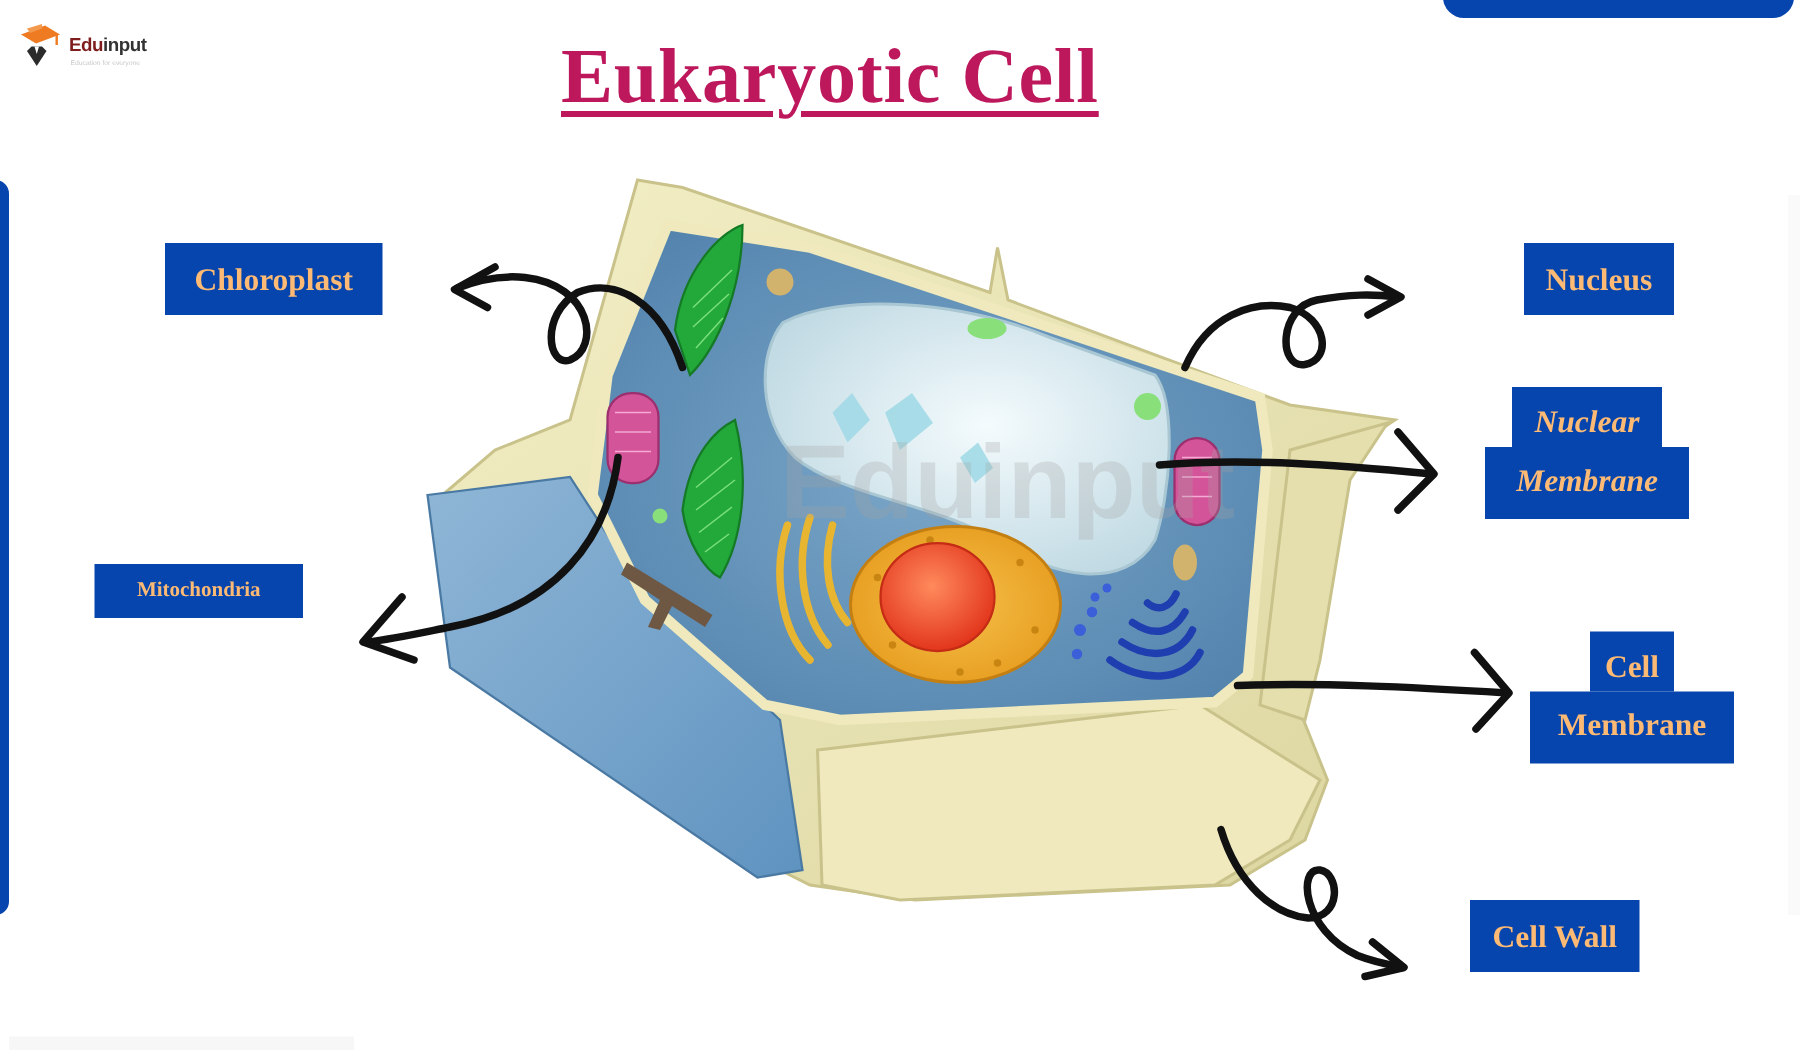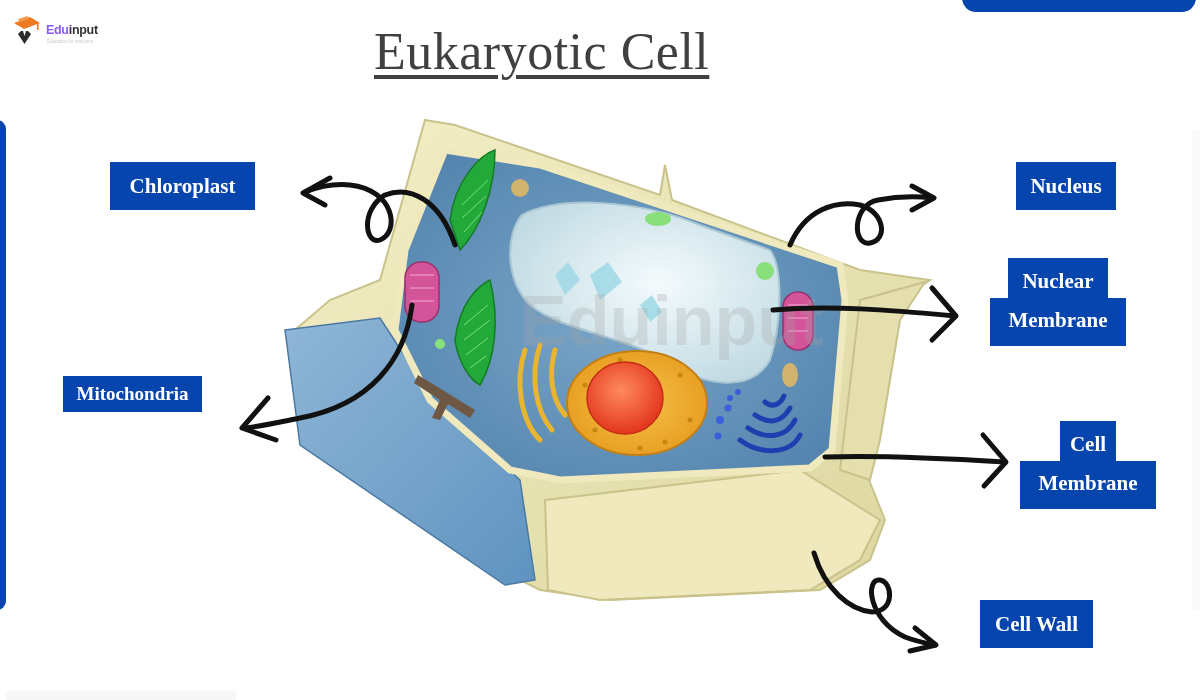--- a/index.html
+++ b/index.html
@@ -3,38 +3,38 @@
 <meta charset="utf-8">
 <style>
   html, body { margin: 0; padding: 0; }
   body {
     width: 1200px; height: 700px; position: relative; overflow: hidden;
     background: #ffffff;
     font-family: "Liberation Serif", serif;
   }
   .logo { position: absolute; left: 10px; top: 14px; width: 110px; height: 36px; }
   .logo-text { position: absolute; left: 36px; top: 9px; font-family: "Liberation Sans", sans-serif; font-size: 12.5px; font-weight: bold; color: #333; letter-spacing: -0.3px; }
-  .logo-text .edu { color: #8b5cf6; }
+  .logo-text .edu { color: #7f1d1d; }
   .logo-sub { position: absolute; left: 37px; top: 25px; font-family: "Liberation Sans", sans-serif; font-size: 4.5px; color: #c9c9c9; }
   .title {
     position: absolute; left: 374px; top: 22px; width: 410px; text-align: left;
-    font-family: "Liberation Serif", serif; font-weight: normal; font-size: 52px;
-    color: #404040; text-decoration: underline; text-decoration-thickness: 4px; text-underline-offset: 6px;
+    font-family: "Liberation Serif", serif; font-weight: bold; font-size: 52px;
+    color: #be185d; text-decoration: underline; text-decoration-thickness: 4px; text-underline-offset: 6px;
     letter-spacing: 0.5px; line-height: 60px;
   }
   .top-tab { position: absolute; left: 962px; top: -20px; width: 234px; height: 32px; background: #0645ad; border-radius: 0 0 14px 14px; }
   .left-bar { position: absolute; left: -12px; top: 120px; width: 18px; height: 490px; background: #0645ad; border-radius: 10px; }
   .right-panel { position: absolute; left: 1192px; top: 130px; width: 12px; height: 480px; background: #fafafa; }
   .bottom-strip { position: absolute; left: 6px; top: 691px; width: 230px; height: 9px; background: #f7f7f7; }
   .label {
-    position: absolute; background: #0645ad; color: #ffffff;
+    position: absolute; background: #0645ad; color: #fdba74;
     font-family: "Liberation Serif", serif; font-weight: bold; font-size: 21px;
     text-align: center; line-height: 24px; white-space: nowrap;
   }
-  .label-small { font-size: 19px; }
+  .label-small { font-size: 14px; }
   .diagram { position: absolute; left: 0; top: 0; width: 1200px; height: 700px; }
 </style>
 </head>
 <body>
 
 <div class="top-tab"></div>
 <div class="left-bar"></div>
 <div class="right-panel"></div>
 <div class="bottom-strip"></div>
 
@@ -203,21 +203,21 @@
 </div>
 
 <div class="label label-small" style="left:63px;top:376px;width:139px;height:36px;line-height:36px;">
   <span>Mitochondria</span>
 </div>
 
 <div class="label" style="left:1016px;top:162px;width:100px;height:48px;line-height:48px;">
   <span>Nucleus</span>
 </div>
 
-<div style="position:absolute;left:990px;top:258px;width:136px;height:88px;">
+<div style="position:absolute;left:990px;top:258px;width:136px;height:88px;font-style:italic;">
   <div class="label" style="left:18px;top:0;width:100px;height:40px;line-height:46px;">
     <span>Nuclear</span>
   </div>
   <div class="label" style="left:0;top:40px;width:136px;height:48px;line-height:44px;">
     <span>Membrane</span>
   </div>
 </div>
 
 <div style="position:absolute;left:1020px;top:421px;width:136px;height:103px;">
   <div class="label" style="left:40px;top:0;width:56px;height:40px;line-height:46px;">

